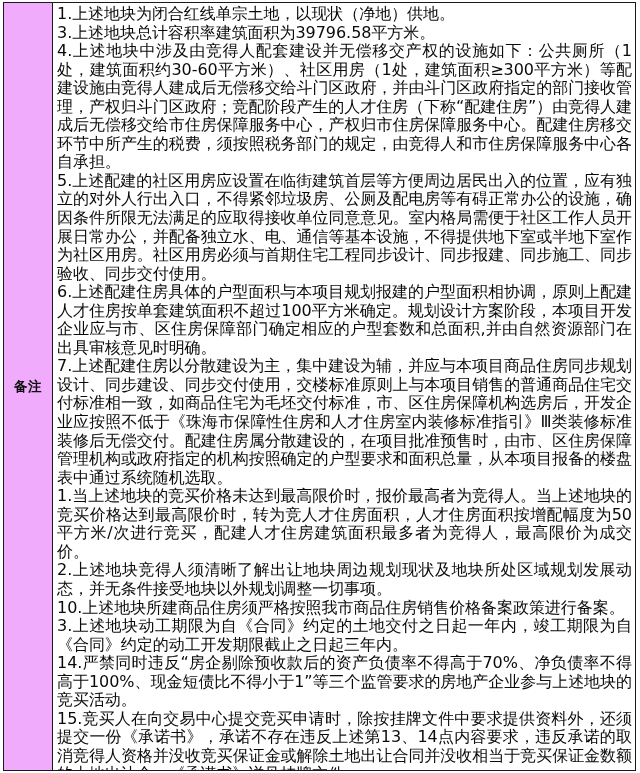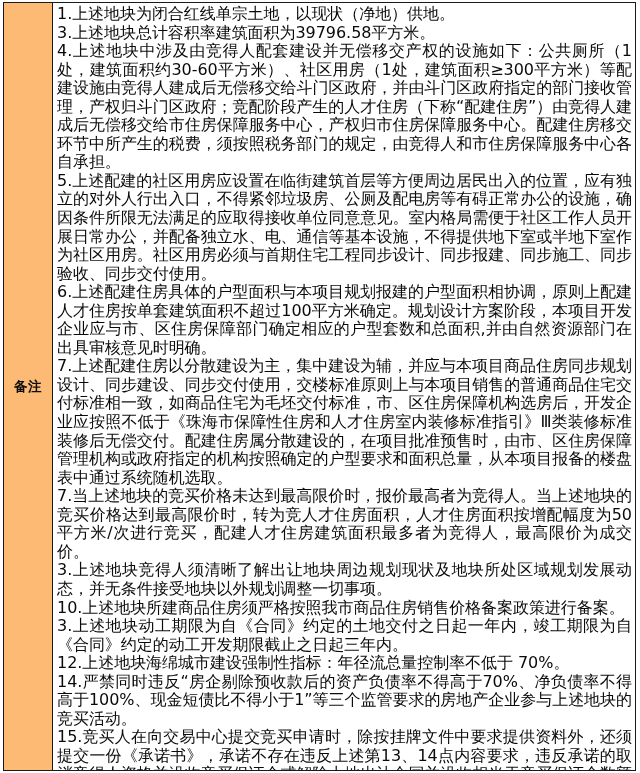--- a/index.html
+++ b/index.html
@@ -37,21 +37,21 @@
   }
 
   .label-cell {
     box-sizing: border-box;
     width: 49px;
     flex: 0 0 49px;
     border-right: 1.3px solid #1a1a1a;
     display: flex;
     align-items: center;
     justify-content: center;
-    background: #fdba74;
+    background: #f0abfc;
   }
 
   .label-text {
     font-size: 13.5px;
     font-weight: bold;
     letter-spacing: 0.5px;
     line-height: 1.2;
     color: #0d0d0d;
     white-space: nowrap;
   }
@@ -93,25 +93,24 @@
     </div>
 
     <div class="content-cell">
       <div class="clause-list" id="clause-list">
           <p class="clause">1.上述地块为闭合红线单宗土地，以现状（净地）供地。</p>
           <p class="clause">3.上述地块总计容积率建筑面积为39796.58平方米。</p>
           <p class="clause">4.上述地块中涉及由竞得人配套建设并无偿移交产权的设施如下：公共厕所（1处，建筑面积约30-60平方米）、社区用房（1处，建筑面积≥300平方米）等配建设施由竞得人建成后无偿移交给斗门区政府，并由斗门区政府指定的部门接收管理，产权归斗门区政府；竞配阶段产生的人才住房（下称“配建住房”）由竞得人建成后无偿移交给市住房保障服务中心，产权归市住房保障服务中心。配建住房移交环节中所产生的税费，须按照税务部门的规定，由竞得人和市住房保障服务中心各自承担。</p>
           <p class="clause">5.上述配建的社区用房应设置在临街建筑首层等方便周边居民出入的位置，应有独立的对外人行出入口，不得紧邻垃圾房、公厕及配电房等有碍正常办公的设施，确因条件所限无法满足的应取得接收单位同意意见。室内格局需便于社区工作人员开展日常办公，并配备独立水、电、通信等基本设施，不得提供地下室或半地下室作为社区用房。社区用房必须与首期住宅工程同步设计、同步报建、同步施工、同步验收、同步交付使用。</p>
           <p class="clause">6.上述配建住房具体的户型面积与本项目规划报建的户型面积相协调，原则上配建人才住房按单套建筑面积不超过100平方米确定。规划设计方案阶段，本项目开发企业应与市、区住房保障部门确定相应的户型套数和总面积,并由自然资源部门在出具审核意见时明确。</p>
           <p class="clause">7.上述配建住房以分散建设为主，集中建设为辅，并应与本项目商品住房同步规划设计、同步建设、同步交付使用，交楼标准原则上与本项目销售的普通商品住宅交付标准相一致，如商品住宅为毛坯交付标准，市、区住房保障机构选房后，开发企业应按照不低于《珠海市保障性住房和人才住房室内装修标准指引》Ⅲ类装修标准装修后无偿交付。配建住房属分散建设的，在项目批准预售时，由市、区住房保障管理机构或政府指定的机构按照确定的户型要求和面积总量，从本项目报备的楼盘表中通过系统随机选取。</p>
-          <p class="clause">7.当上述地块的竞买价格未达到最高限价时，报价最高者为竞得人。当上述地块的竞买价格达到最高限价时，转为竞人才住房面积，人才住房面积按增配幅度为50平方米/次进行竞买，配建人才住房建筑面积最多者为竞得人，最高限价为成交价。</p>
-          <p class="clause">3.上述地块竞得人须清晰了解出让地块周边规划现状及地块所处区域规划发展动态，并无条件接受地块以外规划调整一切事项。</p>
+          <p class="clause">1.当上述地块的竞买价格未达到最高限价时，报价最高者为竞得人。当上述地块的竞买价格达到最高限价时，转为竞人才住房面积，人才住房面积按增配幅度为50平方米/次进行竞买，配建人才住房建筑面积最多者为竞得人，最高限价为成交价。</p>
+          <p class="clause">2.上述地块竞得人须清晰了解出让地块周边规划现状及地块所处区域规划发展动态，并无条件接受地块以外规划调整一切事项。</p>
           <p class="clause">10.上述地块所建商品住房须严格按照我市商品住房销售价格备案政策进行备案。</p>
           <p class="clause">3.上述地块动工期限为自《合同》约定的土地交付之日起一年内，竣工期限为自《合同》约定的动工开发期限截止之日起三年内。</p>
-          <p class="clause">12.上述地块海绵城市建设强制性指标：年径流总量控制率不低于 70%。</p>
           <p class="clause">14.严禁同时违反“房企剔除预收款后的资产负债率不得高于70%、净负债率不得高于100%、现金短债比不得小于1”等三个监管要求的房地产企业参与上述地块的竞买活动。</p>
           <p class="clause">15.竞买人在向交易中心提交竞买申请时，除按挂牌文件中要求提供资料外，还须提交一份《承诺书》，承诺不存在违反上述第13、14点内容要求，违反承诺的取消竞得人资格并没收竞买保证金或解除土地出让合同并没收相当于竞买保证金数额的土地出让金，《承诺书》详见挂牌文件。</p>
           <p class="clause">16.上述地块不设保留价。</p>
         </div>
     </div>
 
   </div>
 </div>
 
 </body></html>

